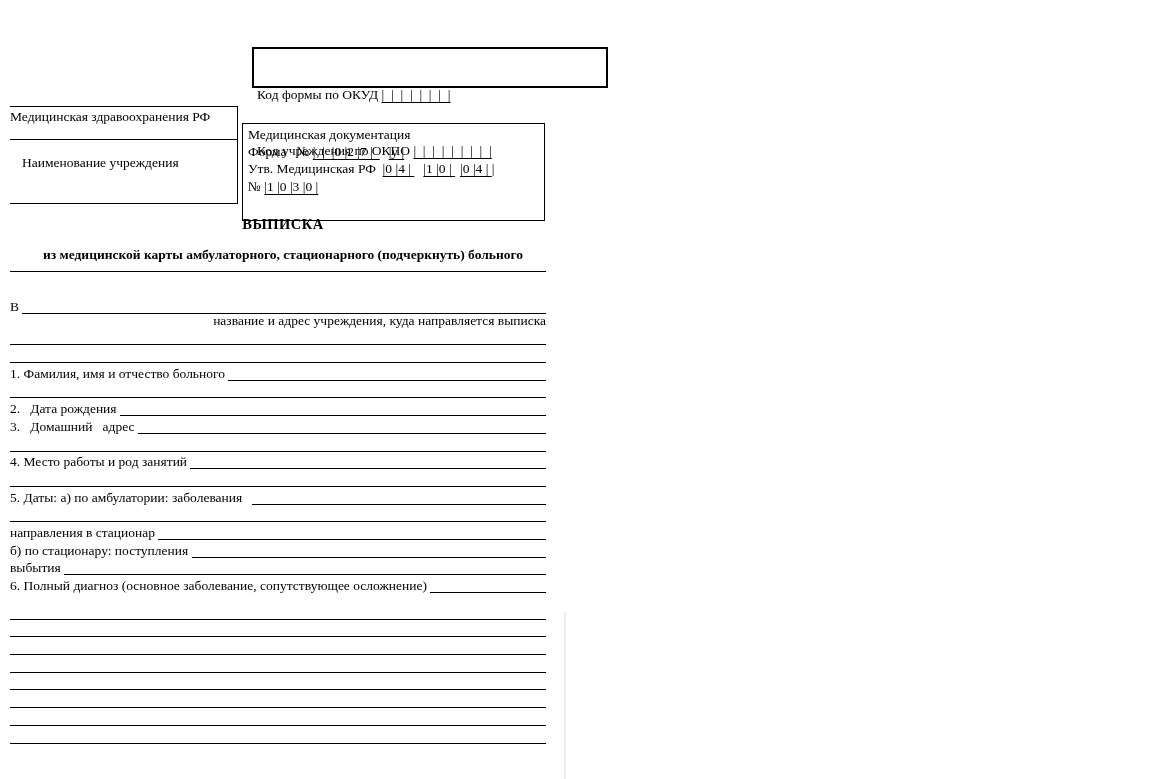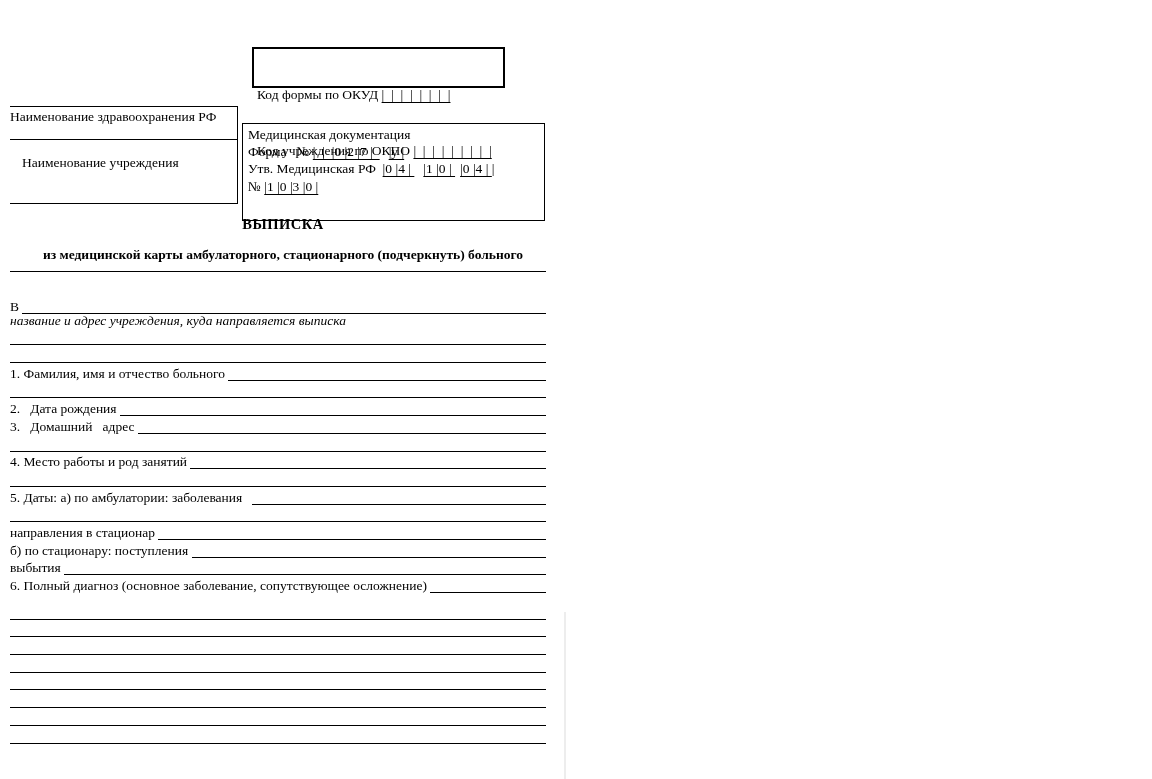--- a/index.html
+++ b/index.html
@@ -14,21 +14,21 @@
   }
   .cells{
     text-decoration:underline;
     text-underline-offset:3px;
     white-space:pre;
   }
   .pre{white-space:pre;}
 
   
   .okud-box{
-    position:absolute;left:252px;top:47px;width:253px;height:41px;
+    position:absolute;left:252px;top:47px;width:356px;height:41px;
     border:2px solid #000;box-sizing:border-box;
     padding:0 3px;line-height:18.5px;white-space:pre;
   }
 
   
   .header-left{
     position:absolute;left:10px;top:106px;width:228px;height:98px;
     border-top:1.5px solid #000;border-bottom:1.5px solid #000;border-right:1.5px solid #000;
     box-sizing:border-box;
   }
@@ -56,41 +56,41 @@
   .rule{
     position:absolute;left:10px;top:271px;width:536px;
     border-top:1.5px solid #000;
   }
 
   
   .body-rows{position:absolute;left:10px;top:296px;width:536px;}
   .frow{display:flex;align-items:flex-end;height:17.7px;}
   .frow .lbl{white-space:pre;line-height:15px;}
   .frow .fill{flex:1;border-bottom:1.4px solid #000;}
-  .frow.caption{display:block;height:14px;line-height:14px;text-align:left;font-style:italic;}
+  .frow.caption{display:block;height:14px;line-height:14px;text-align:right;}
   .frow.gap-top{margin-top:9px;}
 
   
   .page-edge{
     position:absolute;left:564px;top:612px;width:2px;height:167px;
     background:#ededed;
   }
 </style>
 </head>
 <body>
 
 <div class="page">
 
   <div class="okud-box">
     <div><span>Код формы по ОКУД </span><span class="cells">|  |  |  |  |  |  |  |</span></div>
     <div><span>Код учреждения по ОКПО </span><span class="cells">|  |  |  |  |  |  |  |  |</span></div>
   </div>
 
   <div class="header-left">
-    <div class="ministry">Наименование здравоохранения РФ</div>
+    <div class="ministry">Медицинская здравоохранения РФ</div>
     <div class="institution">Наименование учреждения</div>
   </div>
 
   <div class="header-right">
     <div>Медицинская документация</div>
     <div><span class="pre">Форма   № </span><span class="cells">|  |  |0 |2 |7 |  </span><span class="hgap"></span><span class="cells">|у |</span></div>
     <div><span class="pre">Утв. Медицинская РФ  </span><span class="cells">|0 |4 | </span><span class="hgap"></span><span class="cells">|1 |0 | </span><span class="hgap-sm"></span><span class="cells">|0 |4 | </span><span>|</span></div>
     <div><span class="pre">№ </span><span class="cells">|1 |0 |3 |0 |</span></div>
   </div>
 

